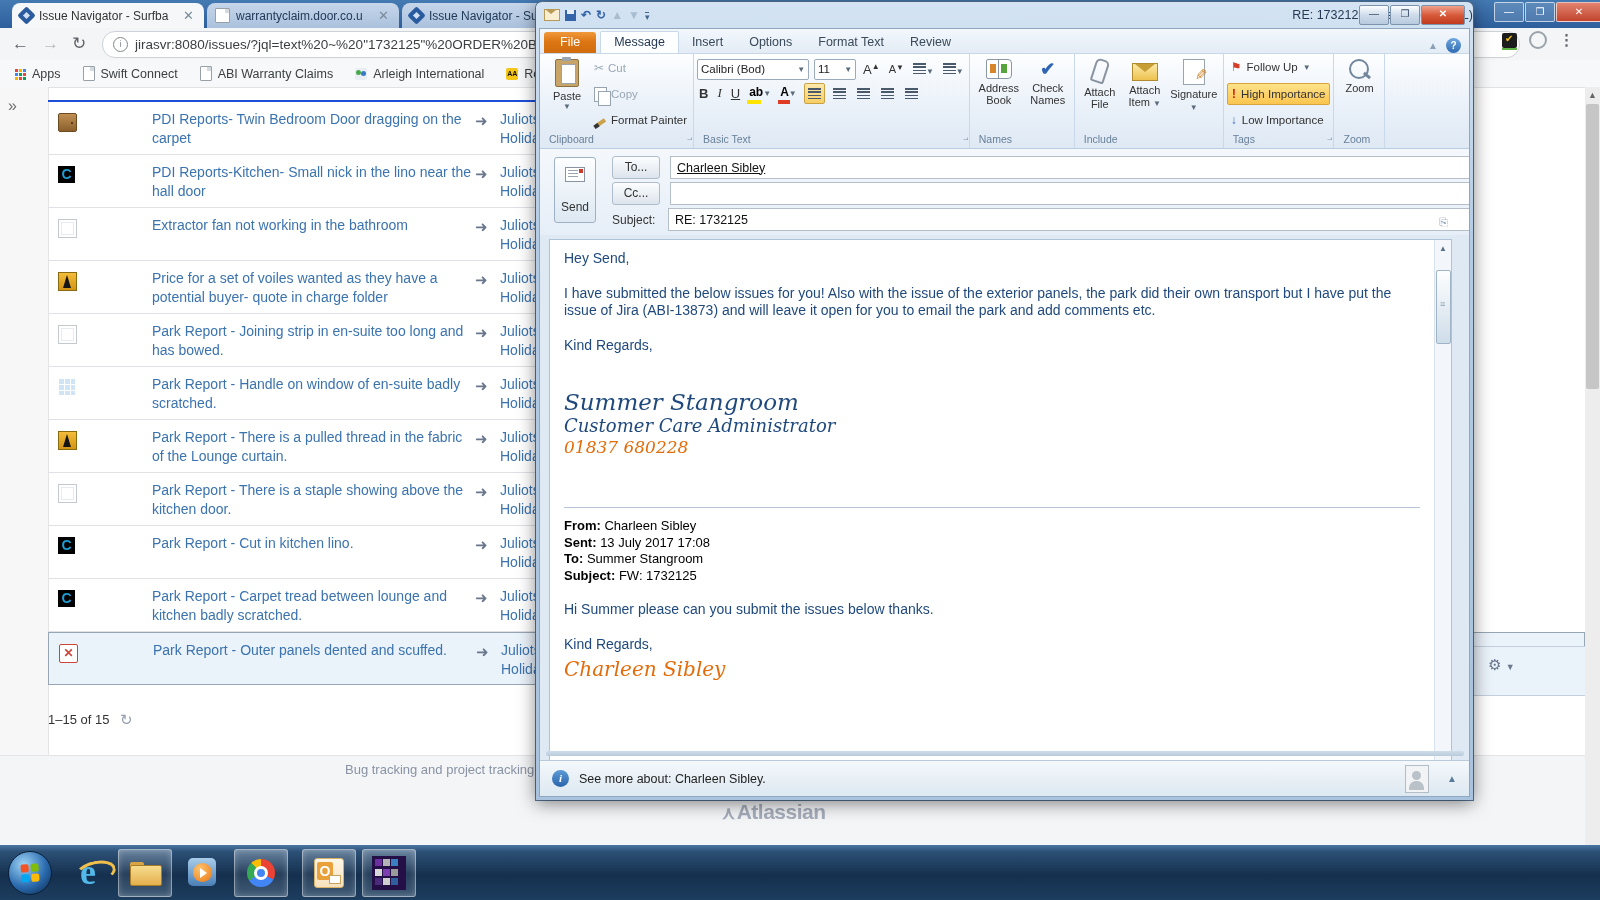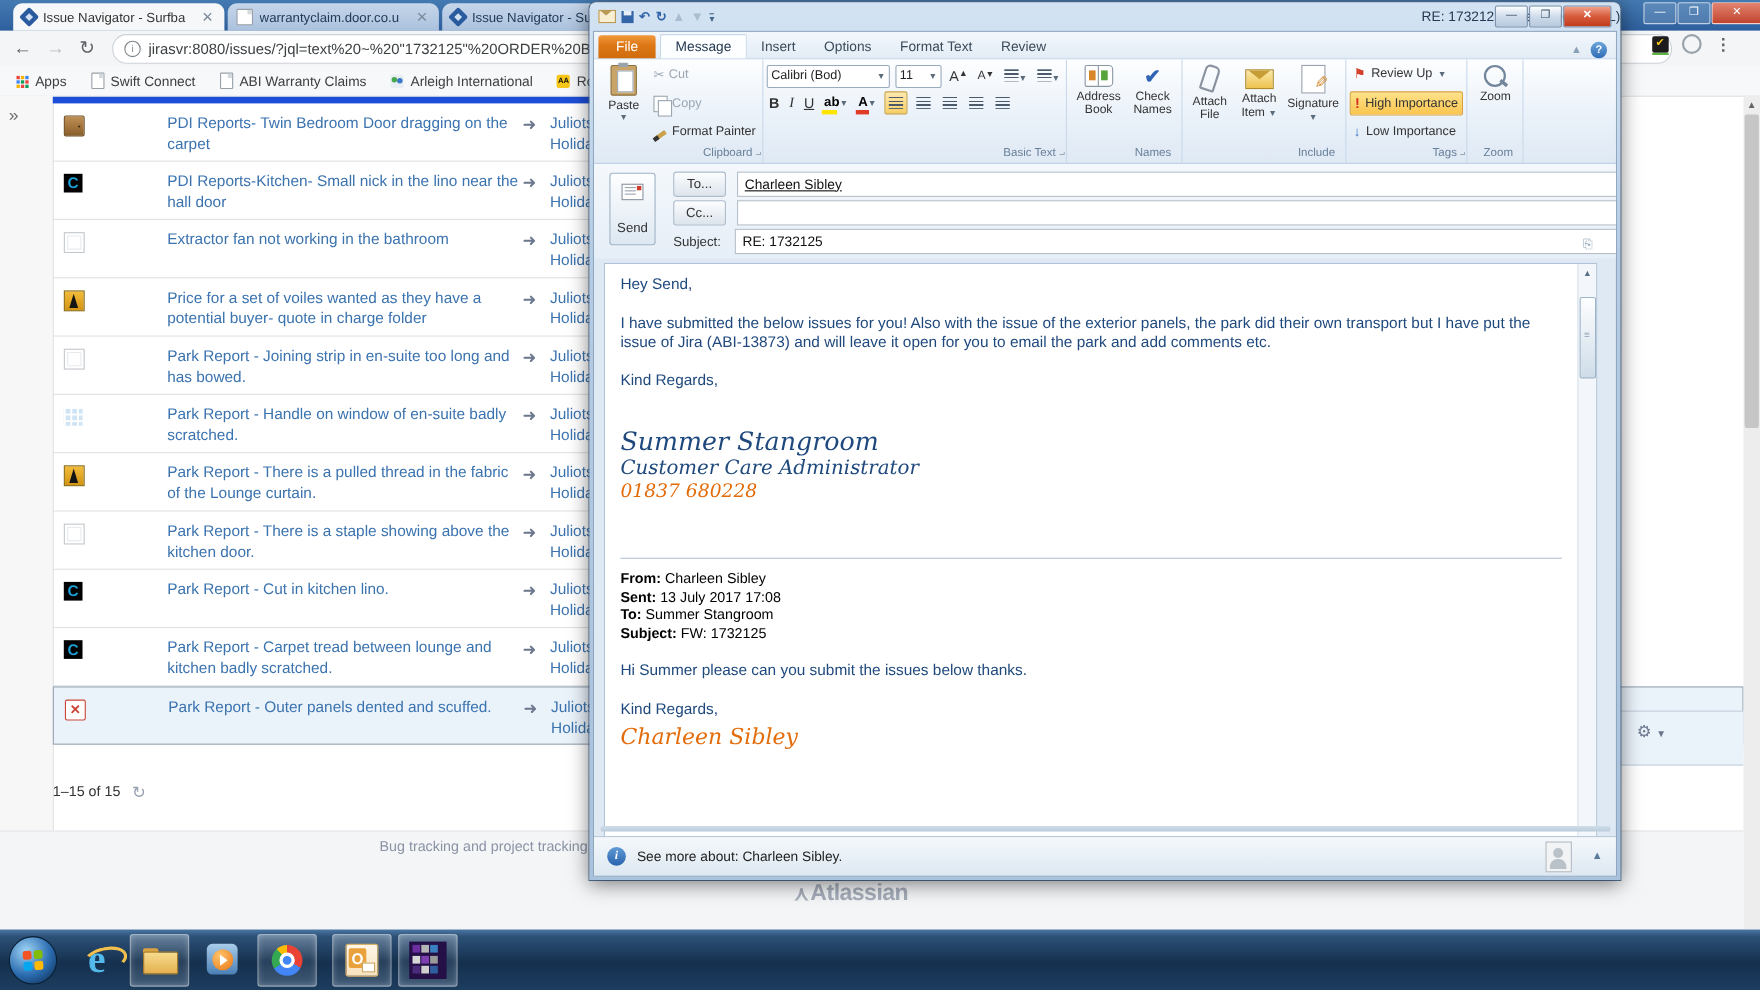--- a/index.html
+++ b/index.html
@@ -46,21 +46,21 @@
   .bm-ic.aa{background:#f6c618;border-radius:2px}
   .bm-ic.aa::before{content:"AA";position:absolute;left:0;top:2px;width:12px;text-align:center;font-size:7px;font-weight:bold;color:#111}
   
   #chrome-wc{left:1494px;top:2px;display:flex;gap:1px}
   .wc{width:28px;height:18px;border:1px solid rgba(255,255,255,.65);background:rgba(255,255,255,.14);
       color:#fff;font-size:10px;text-align:center;line-height:17px;border-radius:2px}
   .wc.close{background:linear-gradient(#e2836f,#c1442e);width:44px}
   
   #sidebar-strip{left:0;top:87px;width:48px;height:668px;background:#f7f7f7;border-right:1px solid #e4e4e4}
   #sidebar-expander{left:8px;top:97px;font-size:16px;color:#707070}
-  #issues{left:48px;top:88px;width:489px;border-top:6px solid #1d4ed8}
+  #issues{left:48px;top:100px;width:489px;border-top:2px solid #1d4ed8}
   .issue-row{position:relative;min-height:53px;border-bottom:1px solid #dfe1e6;box-sizing:border-box}
   .issue-row.selected{background:#eaf2fa;border:1px solid #98a5b3;width:1537px}
   .ic{width:17px;height:17px;display:inline-block;position:absolute;left:10px;top:11px}
   .ic.door{background:linear-gradient(#c09055,#8a5f2a);border:1px solid #6d4a1f;border-radius:2px}
   .ic.door::after{content:"";position:absolute;right:3px;top:8px;width:2px;height:2px;border-radius:50%;background:#3c2a12}
   .ic.lino{background:#000}
   .ic.lino::after{content:"C";position:absolute;left:0;top:0;width:17px;text-align:center;font-size:14px;line-height:17px;font-weight:bold;color:#1e9fd4}
   .ic.blank{background:#fff;border:1px solid #c4c9ce;box-shadow:inset 0 0 0 2px #fff,inset 0 0 0 3px #e8ebee}
   .ic.curtain{background:linear-gradient(#f3bc3a,#d49414);border:1px solid #8a6a10}
   .ic.curtain::after{content:"";position:absolute;left:4px;top:2px;border-left:4px solid transparent;border-right:4px solid transparent;border-bottom:13px solid #151515}
@@ -105,21 +105,21 @@
   .rtab{padding:0 13px;height:21px;line-height:21px;font-size:12.5px;color:#3a4a5a}
   .rtab.file{background:linear-gradient(#f09a3c,#dd7614 45%,#d06c0d);color:#fff;border-radius:3px 3px 0 0;margin-right:4px;padding:0 16px}
   .rtab.active{background:#fdfeff;border:1px solid #c8d8e8;border-bottom:none;border-radius:2px 2px 0 0;color:#253a52}
   #ribbon-right{margin-left:auto;display:flex;align-items:center;gap:8px;padding-right:8px}
   #collapse-ribbon{color:#8aa0b6;font-size:10px}
   #help-btn{width:15px;height:15px;border-radius:50%;background:linear-gradient(#6ea6dd,#2f6cb3);color:#fff;font-size:10px;font-weight:bold;text-align:center;line-height:15px}
   
   #ribbon{height:94px;background:linear-gradient(#fdfeff,#eaf1f9 55%,#dfe9f4);border-bottom:1px solid #b9cde2;display:flex}
   .rgroup{display:flex;flex-direction:column;border-right:1px solid #c9d9ea;padding:3px 3px 0}
   .rg-body{flex:1;display:flex}
-  .rg-label{height:15px;font-size:10.5px;color:#68809a;text-align:right;position:relative;padding:0 6px}
+  .rg-label{height:15px;font-size:10.5px;color:#68809a;text-align:left;position:relative;padding:0 6px}
   .launcher{position:absolute;right:-2px;top:2px;color:#8096ab;font-size:9px;display:inline-block;transform:rotate(180deg)}
   .bigbtn{width:48px;display:flex;flex-direction:column;align-items:center;font-size:11px;color:#333;text-align:center;padding-top:2px}
   .bigbtn .bb-label{line-height:12px;margin-top:3px}
   .dd{font-size:8px;color:#5a6b7c}
   .smallcol{display:flex;flex-direction:column;justify-content:space-between;padding:2px 0 4px}
   .smallbtn{display:flex;align-items:center;gap:4px;font-size:11.5px;color:#333;height:18px;padding:0 3px}
   .smallbtn.dis{color:#9aa7b4}
   .si{font-size:12px}
   
   .ico-paste{width:22px;height:26px;background:#c8a468;border:1px solid #8a713f;border-radius:2px;position:relative}
@@ -526,21 +526,21 @@
             <span class="bb-label"><span>Signature</span><br><span class="dd">▼</span></span>
           </div>
         </div>
         <div class="rg-label"><span>Include</span></div>
       </div>
 
       <div class="rgroup">
         <div class="rg-body" style="flex-direction:column;justify-content:space-between;padding-bottom:3px">
           <div class="tagrow">
               <span class="flag">⚑</span>
-              <span>Review Up</span>
+              <span>Follow Up</span>
               <span class="dd">▼</span>
             </div>
           <div class="tagrow active">
               <span class="imp-high">!</span>
               <span>High Importance</span>
             </div>
           <div class="tagrow">
               <span class="imp-low">↓</span>
               <span>Low Importance</span>
             </div>

